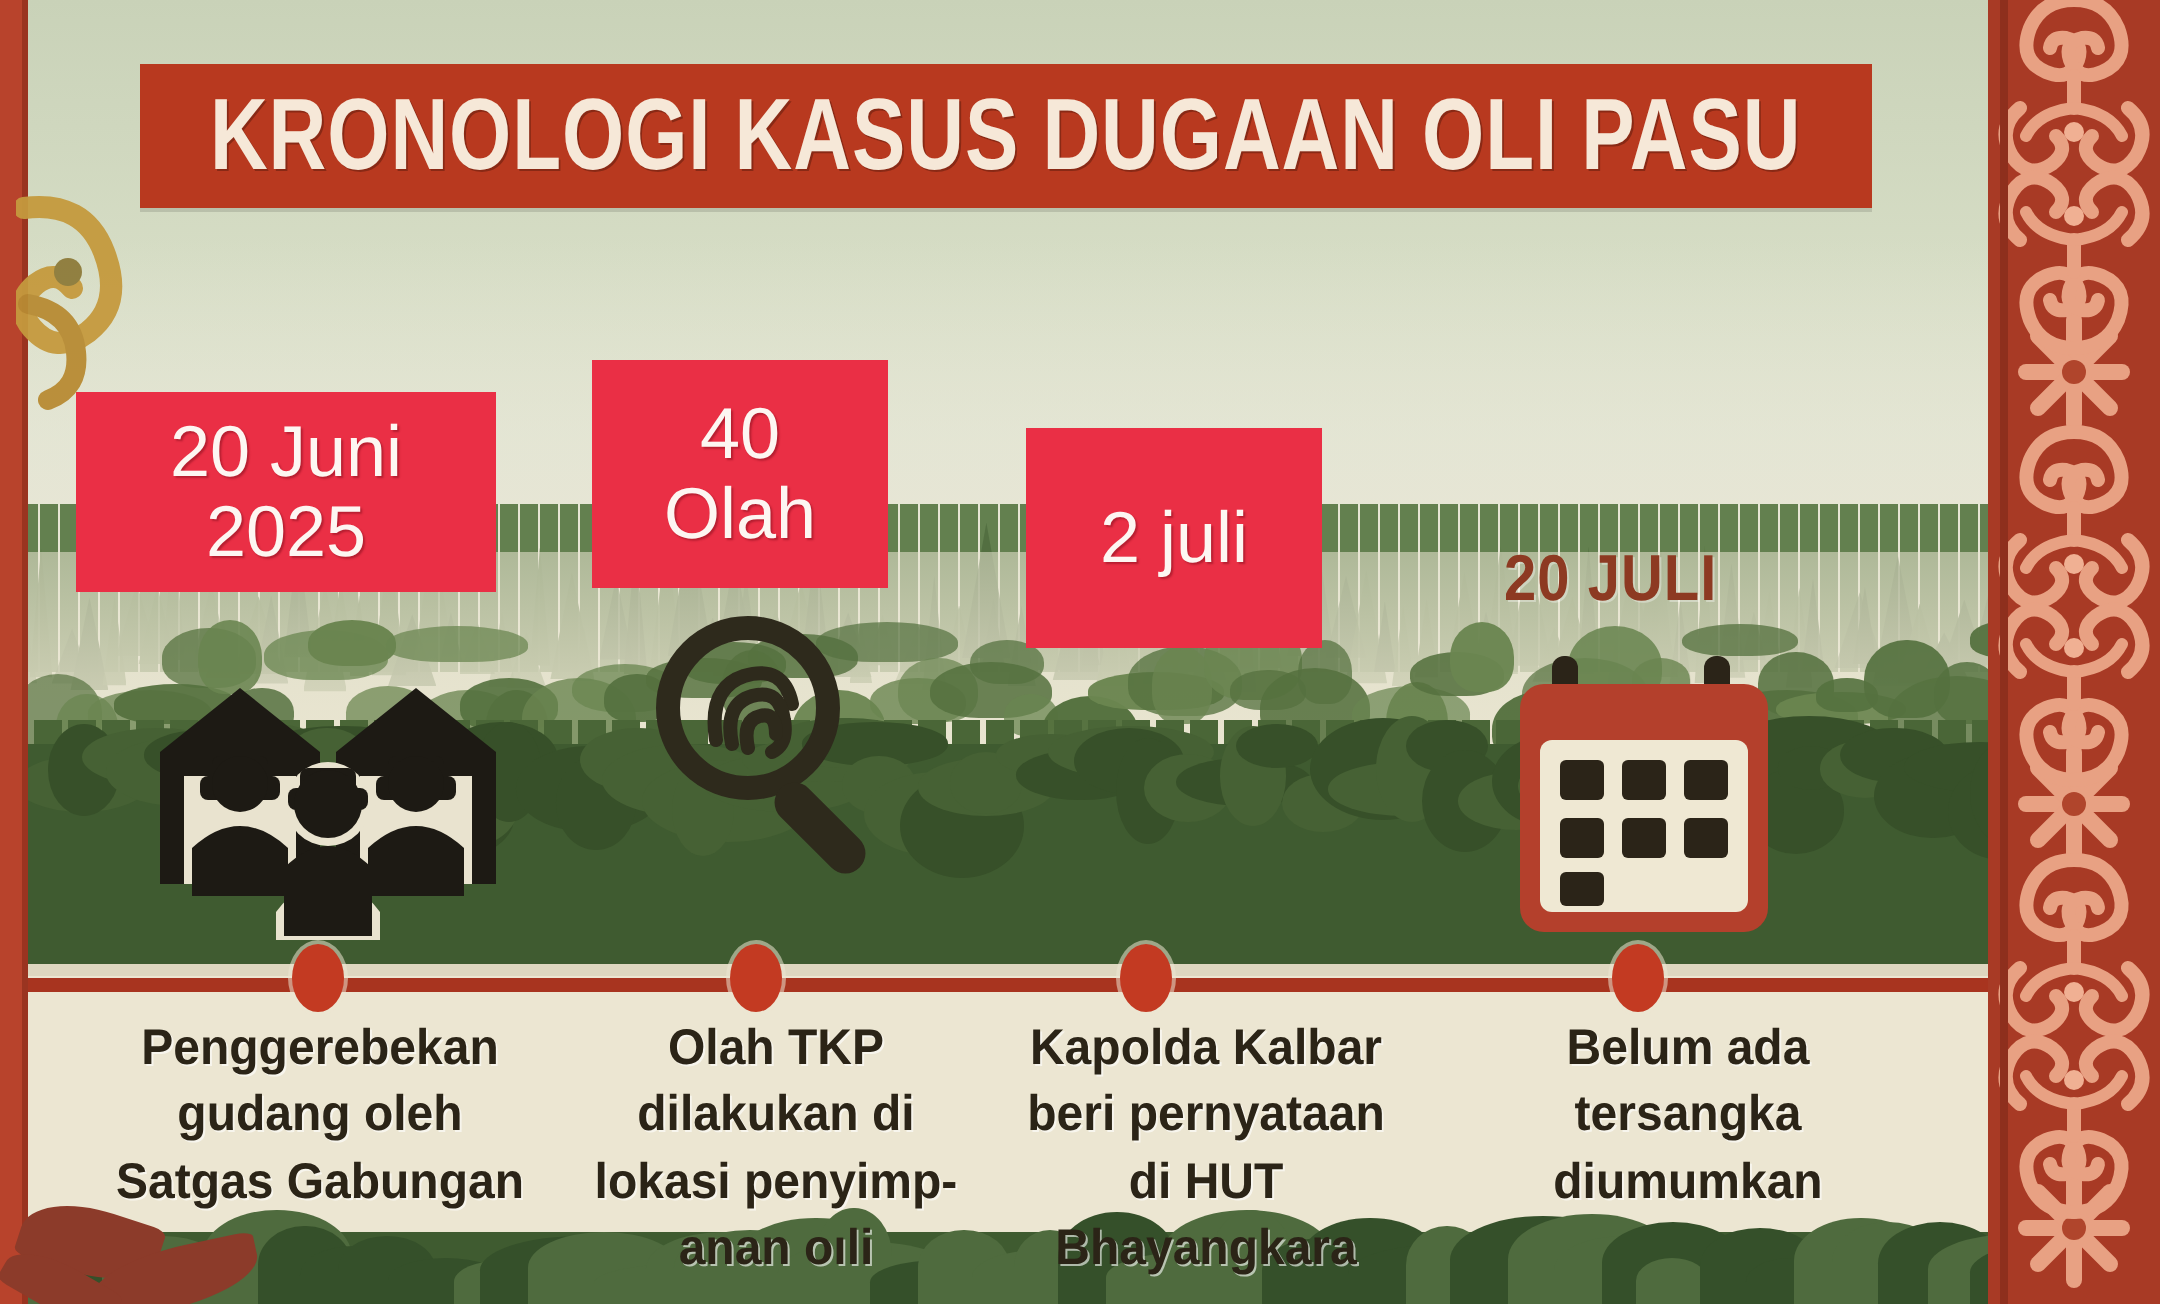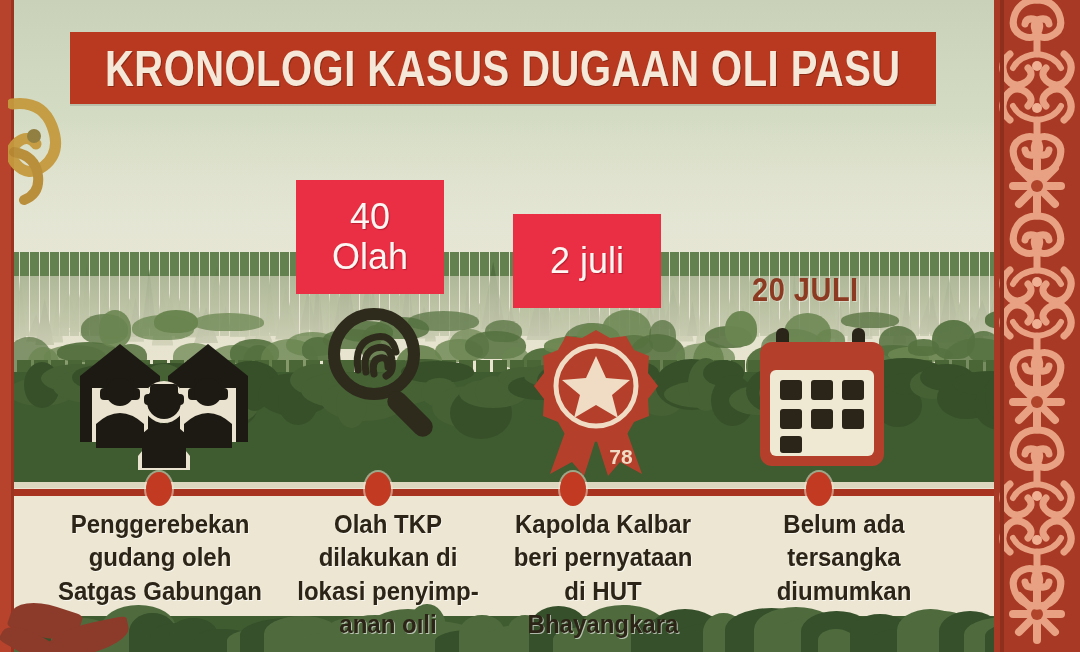--- a/index.html
+++ b/index.html
@@ -154,21 +154,21 @@
     color:#fdf6f2;
     display:flex;align-items:center;justify-content:center;
     text-align:center;
     line-height:1.12;
     font-family:"Liberation Sans",sans-serif;
     font-weight:normal;
     text-shadow:1px 1px 1px rgba(120,12,25,.45);
   }
   .chip1{left:38px;top:196px;width:210px;height:100px;font-size:36px;}
   .chip2{left:296px;top:180px;width:148px;height:114px;font-size:36px;}
-  .chip3{left:513px;top:214px;width:148px;height:94px;font-size:36px;}
+  .chip3{left:513px;top:214px;width:148px;height:110px;font-size:36px;}
   .date-plain{
     position:absolute;left:752px;top:274px;
     color:#8d3a22;
     font-family:"Liberation Sans",sans-serif;
     font-weight:bold;font-size:29px;letter-spacing:.5px;
     transform:scaleY(1.12);transform-origin:left center;
     text-shadow:1px 1px 0 rgba(255,255,255,.35);
   }
 
   
@@ -500,20 +500,26 @@
       <div class="bottom-blob d" style="left: 984.993px; bottom: 0px; width: 100.192px; height: 32.3529px;"></div>
       <div class="bottom-blob d" style="left: 1017.53px; bottom: 0px; width: 98.367px; height: 25.0108px;"></div>
       <div class="bottom-blob" style="left: 1038.45px; bottom: 0px; width: 75.8996px; height: 19.0267px;"></div>
       <div class="bottom-blob d" style="left: 1064.07px; bottom: 0px; width: 39.3088px; height: 32.9192px;"></div>
     </div>
 
   <div class="title-banner">
     <div class="title-text">KRONOLOGI KASUS DUGAAN OLI PASU</div>
   </div>
 
+  <div class="date-chip chip1">
+    <span>
+      <span>20 Juni</span><br>
+      <span>2025</span>
+    </span>
+  </div>
   <div class="date-chip chip2">
     <span>
       <span>40</span><br>
       <span>Olah</span>
     </span>
   </div>
   <div class="date-chip chip3">
     <span>2 juli</span>
   </div>
   <div class="date-plain">20 JULI</div>
@@ -566,35 +572,20 @@
       <circle cx="58" cy="54" r="40" fill="none" stroke="#2e2a1c" stroke-width="12"></circle>
       <rect x="84" y="86" width="20" height="56" rx="10" fill="#2e2a1c" transform="rotate(-45 94 114)"></rect>
       <g fill="none" stroke="#2e2a1c" stroke-width="7" stroke-linecap="round">
         <path d="M42 70 q-4 -26 14 -32 q20 -6 24 14"></path>
         <path d="M50 72 q-4 -20 10 -24 q14 -4 16 12 q2 12 -6 16"></path>
         <path d="M58 74 q-3 -14 6 -16 q8 -2 8 9"></path>
       </g>
     </svg>
   </div>
 
-  <div class="icon ic3">
-    <svg viewBox="0 0 136 152" width="136" height="152">
-      <g fill="#b4402c">
-        <path d="M40 96 L22 146 L44 134 L56 148 L70 104 Z"></path>
-        <path d="M96 96 L114 146 L92 134 L80 148 L66 104 Z"></path>
-      </g>
-      <path d="M68 2
-               L82 10 L98 8 L106 22 L121 28 L120 45 L130 58 L120 71 L121 88 L106 94
-               L98 108 L82 106 L68 114 L54 106 L38 108 L30 94 L15 88 L16 71 L6 58
-               L16 45 L15 28 L30 22 L38 8 L54 10 Z" fill="#b4402c"></path>
-      <circle cx="68" cy="58" r="40" fill="none" stroke="#f0dcc4" stroke-width="5"></circle>
-      <path d="M68 28 L78 50 L102 52 L84 67 L90 90 L68 77 L46 90 L52 67 L34 52 L58 50 Z" fill="#f0dcc4"></path>
-      <text x="93" y="136" font-family="'Liberation Sans',sans-serif" font-size="21" font-weight="bold" fill="#f0dcc4" text-anchor="middle">78</text>
-    </svg>
-  </div>
 
   <div class="icon ic4">
     <svg viewBox="0 0 140 148" width="140" height="148">
       <rect x="24" y="4" width="13" height="36" rx="6" fill="#2b2418"></rect>
       <rect x="100" y="4" width="13" height="36" rx="6" fill="#2b2418"></rect>
       <rect x="8" y="18" width="124" height="124" rx="12" fill="#b4402c"></rect>
       <rect x="18" y="46" width="104" height="86" rx="6" fill="#efe8d3"></rect>
       <g fill="#2b2418">
         <rect x="28" y="56" width="22" height="20" rx="3"></rect>
         <rect x="59" y="56" width="22" height="20" rx="3"></rect>

